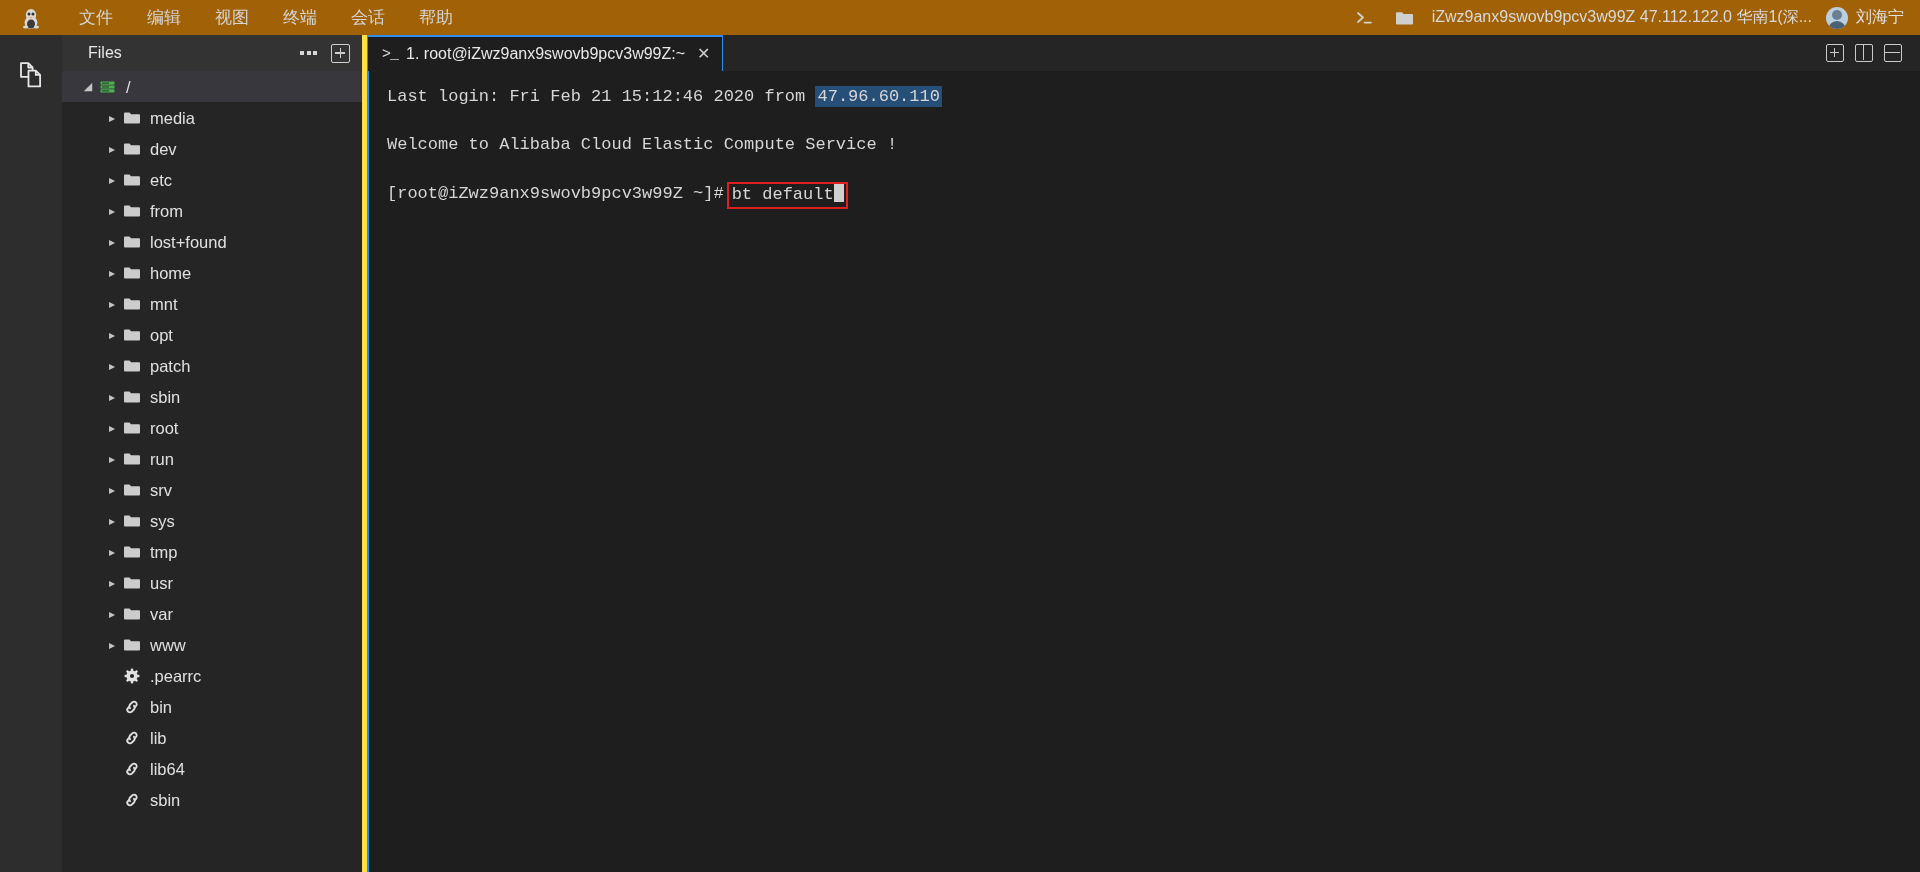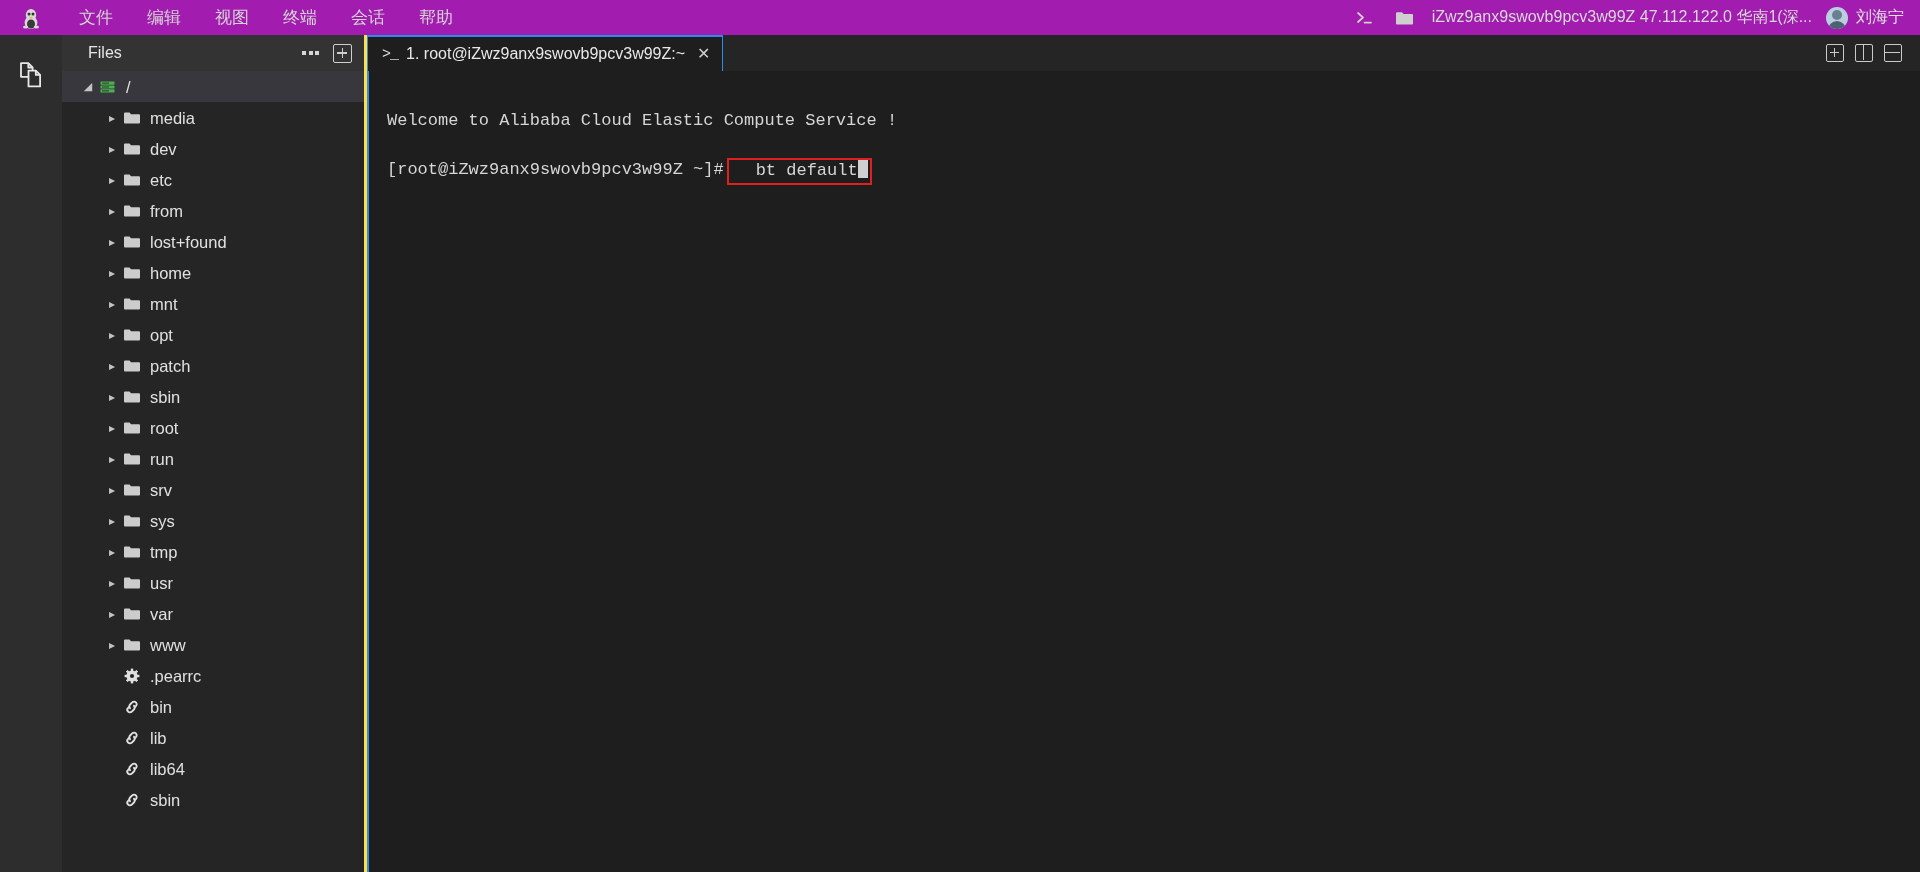--- a/index.html
+++ b/index.html
@@ -9,21 +9,21 @@
     background: #1e1e1e;
     font-family: "Liberation Sans", "DejaVu Sans", sans-serif;
     overflow: hidden;
     -webkit-font-smoothing: antialiased;
   }
 
   
   .menubar {
     position: absolute; left: 0; top: 0;
     width: 1920px; height: 35px;
-    background: #a21caf;
+    background: #a16207;
     display: flex; align-items: center;
     color: #cfcfcf;
   }
   .app-logo {
     width: 62px; height: 35px;
     display: flex; align-items: center; justify-content: center;
   }
   .menu-items { display: flex; align-items: center; gap: 0px; }
   .menu-item {
     font-size: 17px; color: #d4d4d4;
@@ -77,21 +77,21 @@
     display: flex; align-items: center; justify-content: center;
     color: #e8e8e8;
   }
 
   
   .sidebar {
     position: absolute; left: 62px; top: 35px;
     width: 305px; height: 837px;
     background: #252526;
     display: flex; flex-direction: column;
-    border-right: 3px solid #fde047;
+    border-right: 5px solid #fde047;
   }
   .sidebar-header {
     height: 36px; min-height: 36px;
     display: flex; align-items: center;
     padding: 0 12px 0 26px;
     background: #333333;
   }
   .sidebar-title { font-size: 16px; color: #e6e6e6; }
   .sidebar-actions { margin-left: auto; display: flex; align-items: center; gap: 12px; }
   .dots-btn {
@@ -198,21 +198,21 @@
     background: #264f78; color: #d6d6d6; padding: 1px 2px;
   }
   .cmdbox {
     display: inline-block;
     border: 2.5px solid #e02020;
     padding: 0px 2px 1px 3px;
     margin-left: 3px;
     position: relative; top: 1px;
     line-height: 22px;
   }
-  .cmdtext { color: #d6d6d6; margin-left: 24px; }
+  .cmdtext { color: #d6d6d6; }
   .cursor {
     display: inline-block; width: 10px; height: 18px;
     background: #d0d0d0; vertical-align: -3px;
   }
 </style>
 </head>
 <body>
 
 <div class="menubar">
   <div class="app-logo">
@@ -536,18 +536,19 @@
       <span class="tab-close">✕</span>
     </div>
     <div class="tabbar-right">
       <span class="sqbtn plus"></span>
       <span class="sqbtn vsplit"></span>
       <span class="sqbtn hsplit"></span>
     </div>
   </div>
 
   <div class="term-body">
+    <div class="tline"><span class="t-host">Last login: Fri Feb 21 15:12:46 2020 from </span><span class="t-ip">47.96.60.110</span></div>
     <div class="tline blank"></div>
     <div class="tline">Welcome to Alibaba Cloud Elastic Compute Service !</div>
     <div class="tline blank"></div>
     <div class="tline"><span>[root@iZwz9anx9swovb9pcv3w99Z ~]#</span><span class="cmdbox"><span class="cmdtext">bt default</span><span class="cursor"></span></span></div>
   </div>
 </div>
 
 </body></html>

